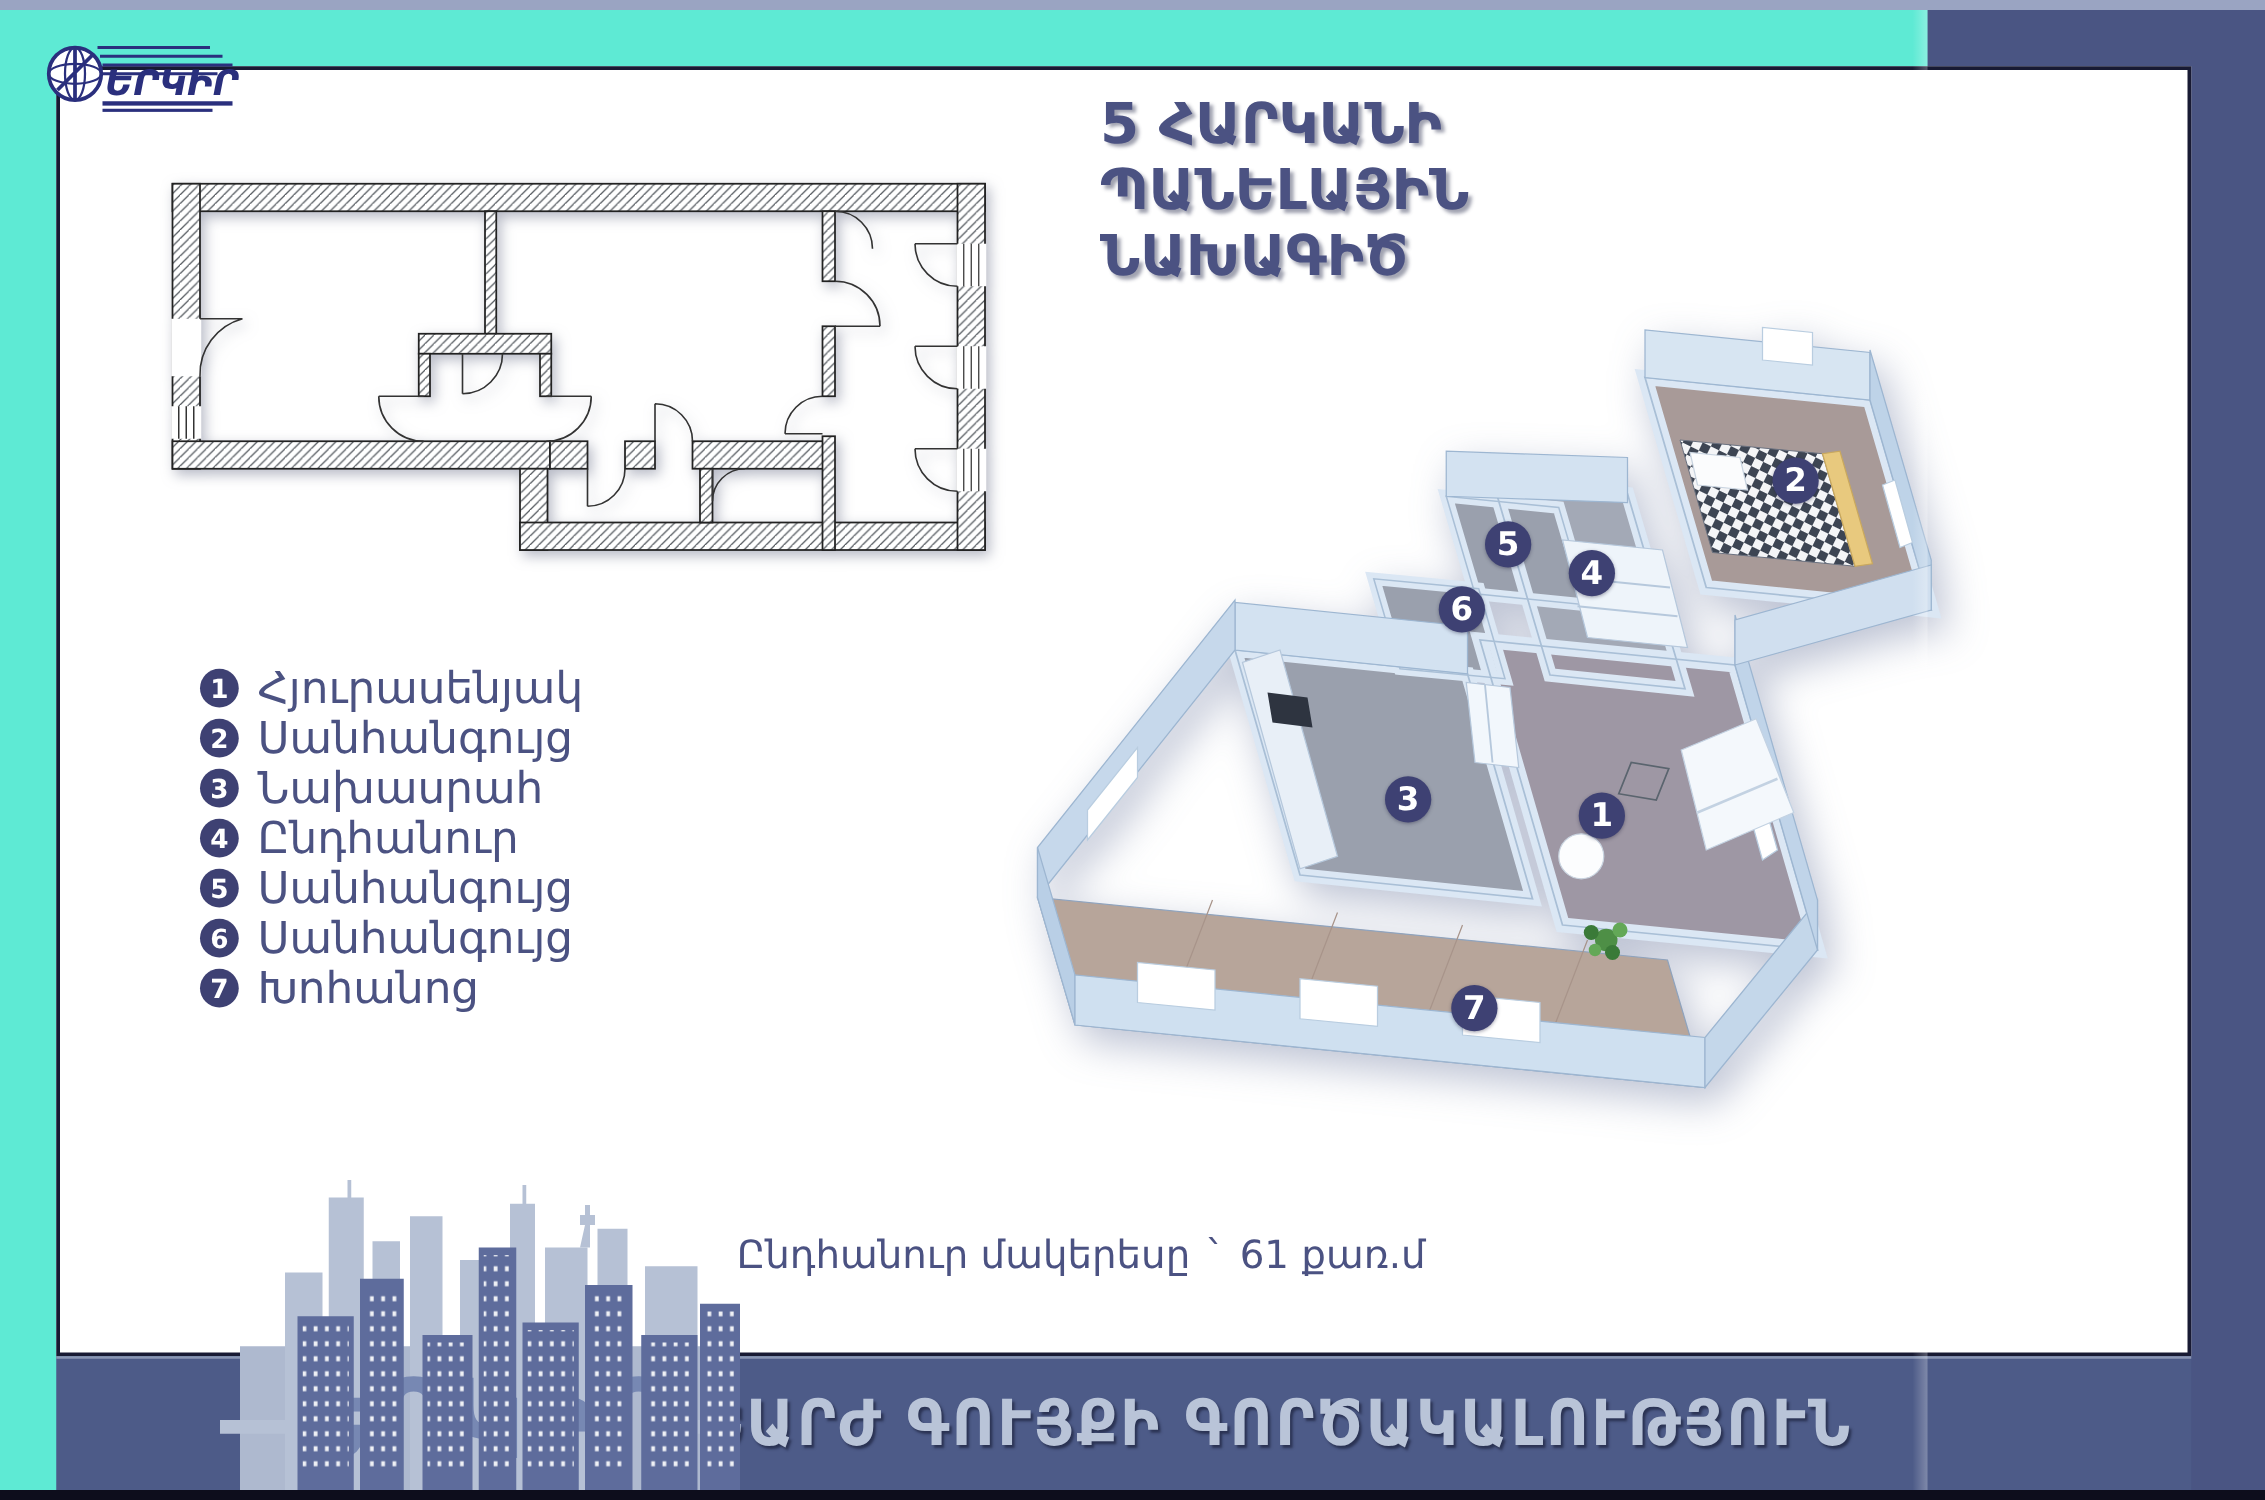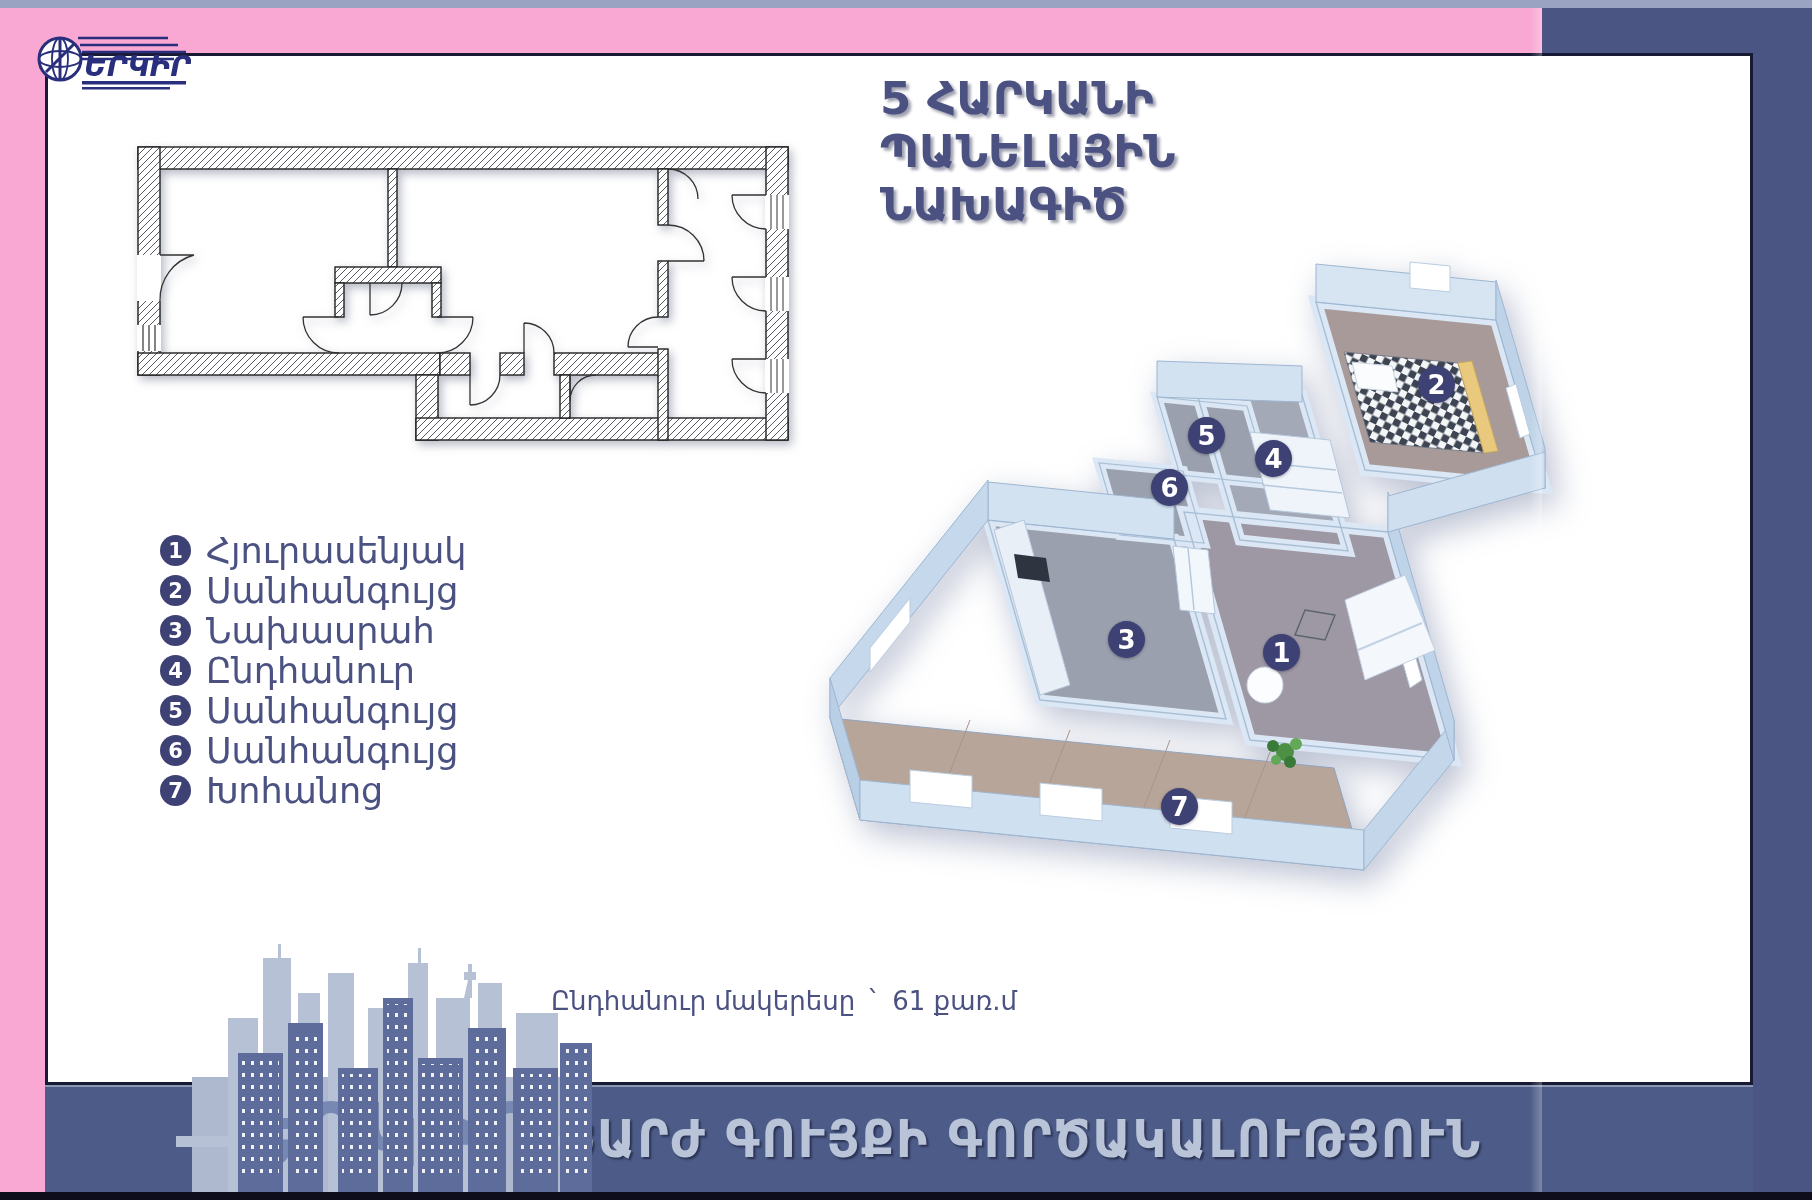--- a/index.html
+++ b/index.html
@@ -1,18 +1,18 @@
 <!DOCTYPE html>
 <html><head>
 <meta charset="utf-8">
 <style>
   html,body{margin:0;padding:0;}
   body{width:1812px;height:1200px;overflow:hidden;background:#4a5583;
        font-family:"DejaVu Sans",sans-serif;}
-  .stage{position:relative;width:1542px;height:1200px;background:#f9a8d4;}
+  .stage{position:relative;width:1542px;height:1200px;background:#5eead4;}
   
   .top-strip{position:absolute;left:0;top:0;width:1812px;height:8px;background:#9aa4c2;}
   .bottom-strip{position:absolute;left:0;top:1192px;width:1812px;height:8px;background:#0d0d1c;}
   .right-edge{position:absolute;right:0;top:8px;width:12px;height:1184px;
       background:linear-gradient(90deg,rgba(255,255,255,0),rgba(255,255,255,0.28));}
   
   .sheet{position:absolute;left:45px;top:53px;width:1708px;height:1032px;background:#ffffff;
       border:3px solid #181a33;box-sizing:border-box;}
   
   .banner{position:absolute;left:45px;top:1085px;width:1708px;height:107px;background:#4d5b88;
@@ -25,22 +25,22 @@
   
   .brand{position:absolute;left:18px;top:14px;width:220px;height:80px;}
   
   .legend{position:absolute;left:160px;top:535px;}
   .legend-row{display:flex;align-items:center;height:31px;margin-bottom:9px;}
   .num-circle{width:31px;height:31px;border-radius:50%;background:#3e4173;color:#fff;
       display:flex;align-items:center;justify-content:center;font-size:21px;font-weight:bold;
       margin-right:15px;flex:0 0 31px;}
   .legend-label{font-size:35px;color:#4b5282;}
   
-  .area-line{position:absolute;left:545px;top:986px;width:640px;
-      font-size:26px;color:#4b5282;}
+  .area-line{position:absolute;left:545px;top:986px;width:640px;text-align:center;
+      font-size:31px;color:#4b5282;}
   .area-line span{margin:0 6px;}
   
   .plan2d{position:absolute;left:130px;top:135px;filter:drop-shadow(3px 4px 5px rgba(110,115,140,.5));}
   
   .plan3d{position:absolute;left:710px;top:180px;filter:drop-shadow(8px 12px 16px rgba(80,95,140,.38));}
   
   .marker{position:absolute;width:37px;height:37px;border-radius:50%;background:#3e4173;color:#fff;
       display:flex;align-items:center;justify-content:center;font-size:26px;font-weight:bold;
       box-shadow:0 1px 3px rgba(30,30,60,.4);}
   .m1{left:1263px;top:634px;} .m2{left:1418px;top:366px;} .m3{left:1108px;top:621px;}

